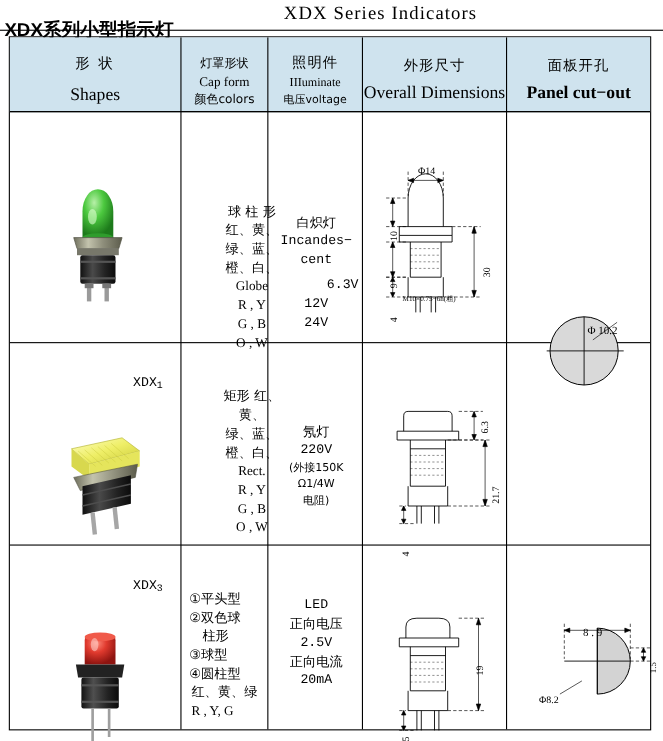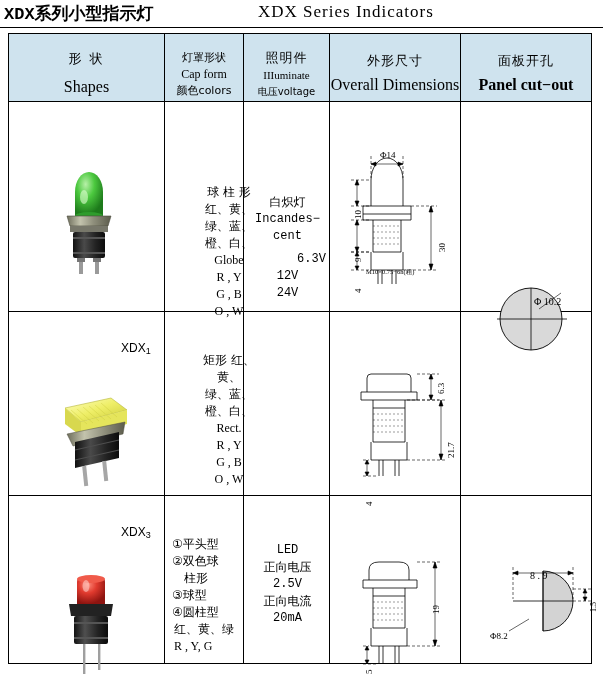--- a/index.html
+++ b/index.html
@@ -11,23 +11,23 @@
     overflow:hidden;
   }
   .page{position:relative;width:603px;height:674px;}
 
   
   .title-row{
     position:absolute;left:0;top:0;width:603px;height:27px;
     border-bottom:1px solid #000;
   }
   .title-cn{
-    position:absolute;left:4px;top:2px;
+    position:absolute;left:4px;top:16px;
     font-size:17px;font-weight:bold;
-    font-family:Liberation Mono, monospace;
+    font-family:Liberation Sans, sans-serif;
     letter-spacing:0px;
   }
   .title-en{
     position:absolute;left:258px;top:2px;
     font-size:17px;
     font-family:"Liberation Serif", serif;
     letter-spacing:1px;
   }
 
   
@@ -62,21 +62,21 @@
   .hdr-en.small{font-size:10px;}
 
   
   .row-line{position:absolute;left:0;width:100%;height:1px;background:#000;}
 
   .vline{position:absolute;width:1px;background:#000;}
 
   
   .shape-label{
     position:absolute;
-    font-family:Liberation Sans, sans-serif;
+    font-family:Liberation Mono, monospace;
     font-size:12px;
   }
   .sub{font-size:9px;vertical-align:-2px;}
 
   
   .capcell{
     position:absolute;
     text-align:center;
     font-family:"DejaVu Sans", sans-serif;
     font-size:12px;
@@ -343,20 +343,27 @@
       <div>矩形  红、</div>
       <div>黄、</div>
       <div>绿、蓝、</div>
       <div>橙、白、</div>
       <div class="lat">Rect.</div>
       <div class="lat">R ,  Y</div>
       <div class="lat">G ,  B</div>
       <div class="lat">O ,  W</div>
     </div>
 
+    <div class="illcell" style="left:236px;top:350px;">
+      <div>氖灯</div>
+      <div class="lat">220V</div>
+      <div class="tiny">(外接150K</div>
+      <div class="tiny">Ω1/4W</div>
+      <div class="tiny">电阻)</div>
+    </div>
 
     <div class="imgbox" style="left:330px;top:322px;">
       <svg width="120" height="145" viewBox="0 0 120 145">
         <g stroke="#000" fill="none" stroke-width="0.8">
 
           <path d="M28 36 L28 22 Q28 18 32 18 L68 18 Q72 18 72 22 L72 36"></path>
 
           <path d="M22 36 L78 36 L78 44 L22 44 Z"></path>
 
           <path d="M34 44 L34 86 L66 86 L66 44"></path>

